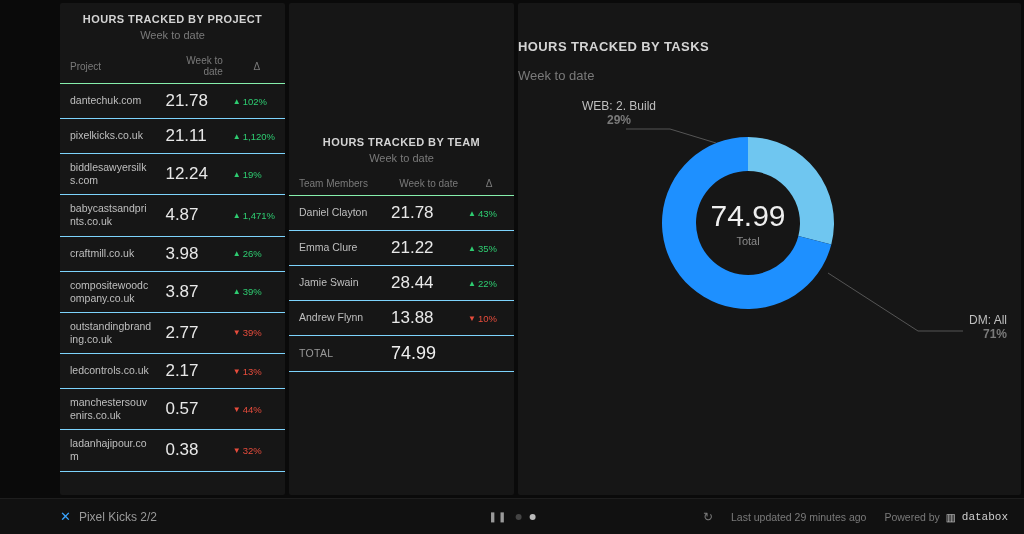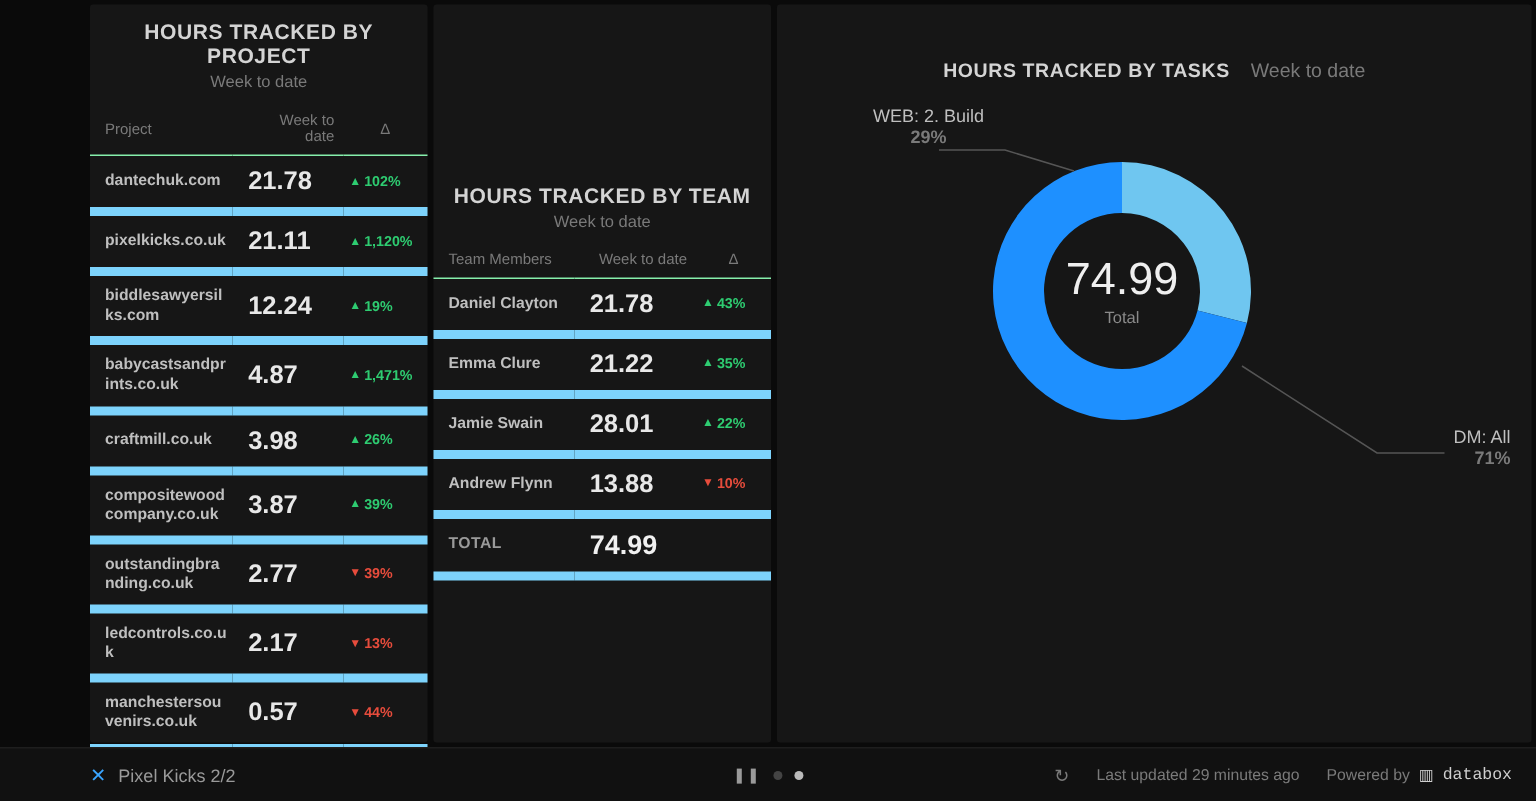--- a/index.html
+++ b/index.html
@@ -3,37 +3,37 @@
 <meta charset="utf-8">
 <style>
   * { box-sizing: border-box; margin: 0; padding: 0; }
   html, body { width: 1024px; height: 534px; background: #0a0a0a; font-family: Arial, Helvetica, sans-serif; overflow: hidden; }
   .stage { width: 1024px; height: 534px; position: relative; background: #0a0a0a; }
   .panels { position: absolute; top: 0; left: 0; right: 0; bottom: 36px; display: flex; }
   .panel { background: #161616; margin: 3px 2px; border-radius: 2px; }
   .panel-left { width: 225px; margin-left: 60px; display: flex; flex-direction: column; }
   .panel-mid { width: 225px; display: flex; flex-direction: column; justify-content: center; }
   .panel-right { flex: 1; margin-right: 3px; display: flex; flex-direction: column; }
-  .p-title { text-align: center; color: #d4d4d4; font-size: 14px; font-weight: bold; letter-spacing: 0.4px; padding-top: 10px; }
+  .p-title { text-align: center; color: #d4d4d4; font-size: 11px; font-weight: bold; letter-spacing: 0.4px; padding-top: 10px; }
   .p-sub { text-align: center; color: #7a7a7a; font-size: 11px; margin-top: 4px; margin-bottom: 10px; }
   .tbl { width: 100%; border-collapse: collapse; }
   .tbl th { color: #7a7a7a; font-size: 10px; font-weight: normal; text-align: left; padding: 4px 4px 6px 10px; border-bottom: 1px solid #86efac; }
   .tbl th.num { text-align: right; padding-right: 6px; }
   .tbl th.delta { text-align: center; padding-right: 10px; }
-  .tbl td { border-bottom: 6px solid #7dd3fc; padding: 7px 4px 7px 10px; vertical-align: middle; font-weight: bold; }
+  .tbl td { border-bottom: 1px solid #7dd3fc; padding: 7px 4px 7px 10px; vertical-align: middle; }
   .tbl td.name { color: #bfbfbf; font-size: 10.5px; word-break: break-word; max-width: 100px; line-height: 1.25; }
   .tbl td.val { color: #e8e8e8; font-size: 17px; text-align: left; padding-right: 6px; }
   .tbl td.dlt { font-size: 9.5px; text-align: left; padding-left: 4px; padding-right: 10px; white-space: nowrap; width: 50px; }
   .up { color: #2ecc71; }
   .down { color: #e74c3c; }
   .tri { font-size: 8px; display: inline-block; transform: translateY(-1px); margin-right: 2px; }
   .total-row td.name { color: #9a9a9a; text-transform: uppercase; letter-spacing: 0.3px; }
   .total-row td.val { font-size: 18px; color: #f0f0f0; }
   
-  .chart-head { display: flex; justify-content: center; align-items: baseline; gap: 14px; padding-top: 36px; }
+  .chart-head { display: flex; justify-content: center; align-items: baseline; gap: 14px; padding-top: 36px; flex-direction: column; }
   .chart-head .t { color: #d4d4d4; font-size: 13px; font-weight: bold; letter-spacing: 0.4px; }
   .chart-head .s { color: #7a7a7a; font-size: 13px; }
   .chart-area { flex: 1; position: relative; }
   
   .donut-wrap { position: absolute; left: 130px; top: 40px; width: 200px; height: 200px; }
   .donut-center { position: absolute; left: 0; top: 0; width: 200px; height: 200px; display: flex; flex-direction: column; align-items: center; justify-content: center; pointer-events: none; }
   .donut-center .big { color: #efefef; font-size: 30px; }
   .donut-center .lbl { color: #8a8a8a; font-size: 11px; margin-top: 2px; }
   .leader { position: absolute; color: #bfbfbf; font-size: 12px; line-height: 1.2; }
   .leader .pct { color: #7a7a7a; font-weight: bold; }
@@ -143,21 +143,21 @@
                 <td class="val">21.78</td>
                 <td class="dlt"><span class="up"><span class="tri">▲</span>43%</span></td>
               </tr>
               <tr>
                 <td class="name">Emma Clure</td>
                 <td class="val">21.22</td>
                 <td class="dlt"><span class="up"><span class="tri">▲</span>35%</span></td>
               </tr>
               <tr>
                 <td class="name">Jamie Swain</td>
-                <td class="val">28.01</td>
+                <td class="val">28.44</td>
                 <td class="dlt"><span class="up"><span class="tri">▲</span>22%</span></td>
               </tr>
               <tr>
                 <td class="name">Andrew Flynn</td>
                 <td class="val">13.88</td>
                 <td class="dlt"><span class="down"><span class="tri">▼</span>10%</span></td>
               </tr>
               <tr class="total-row">
                 <td class="name">TOTAL</td>
                 <td class="val">74.99</td>

